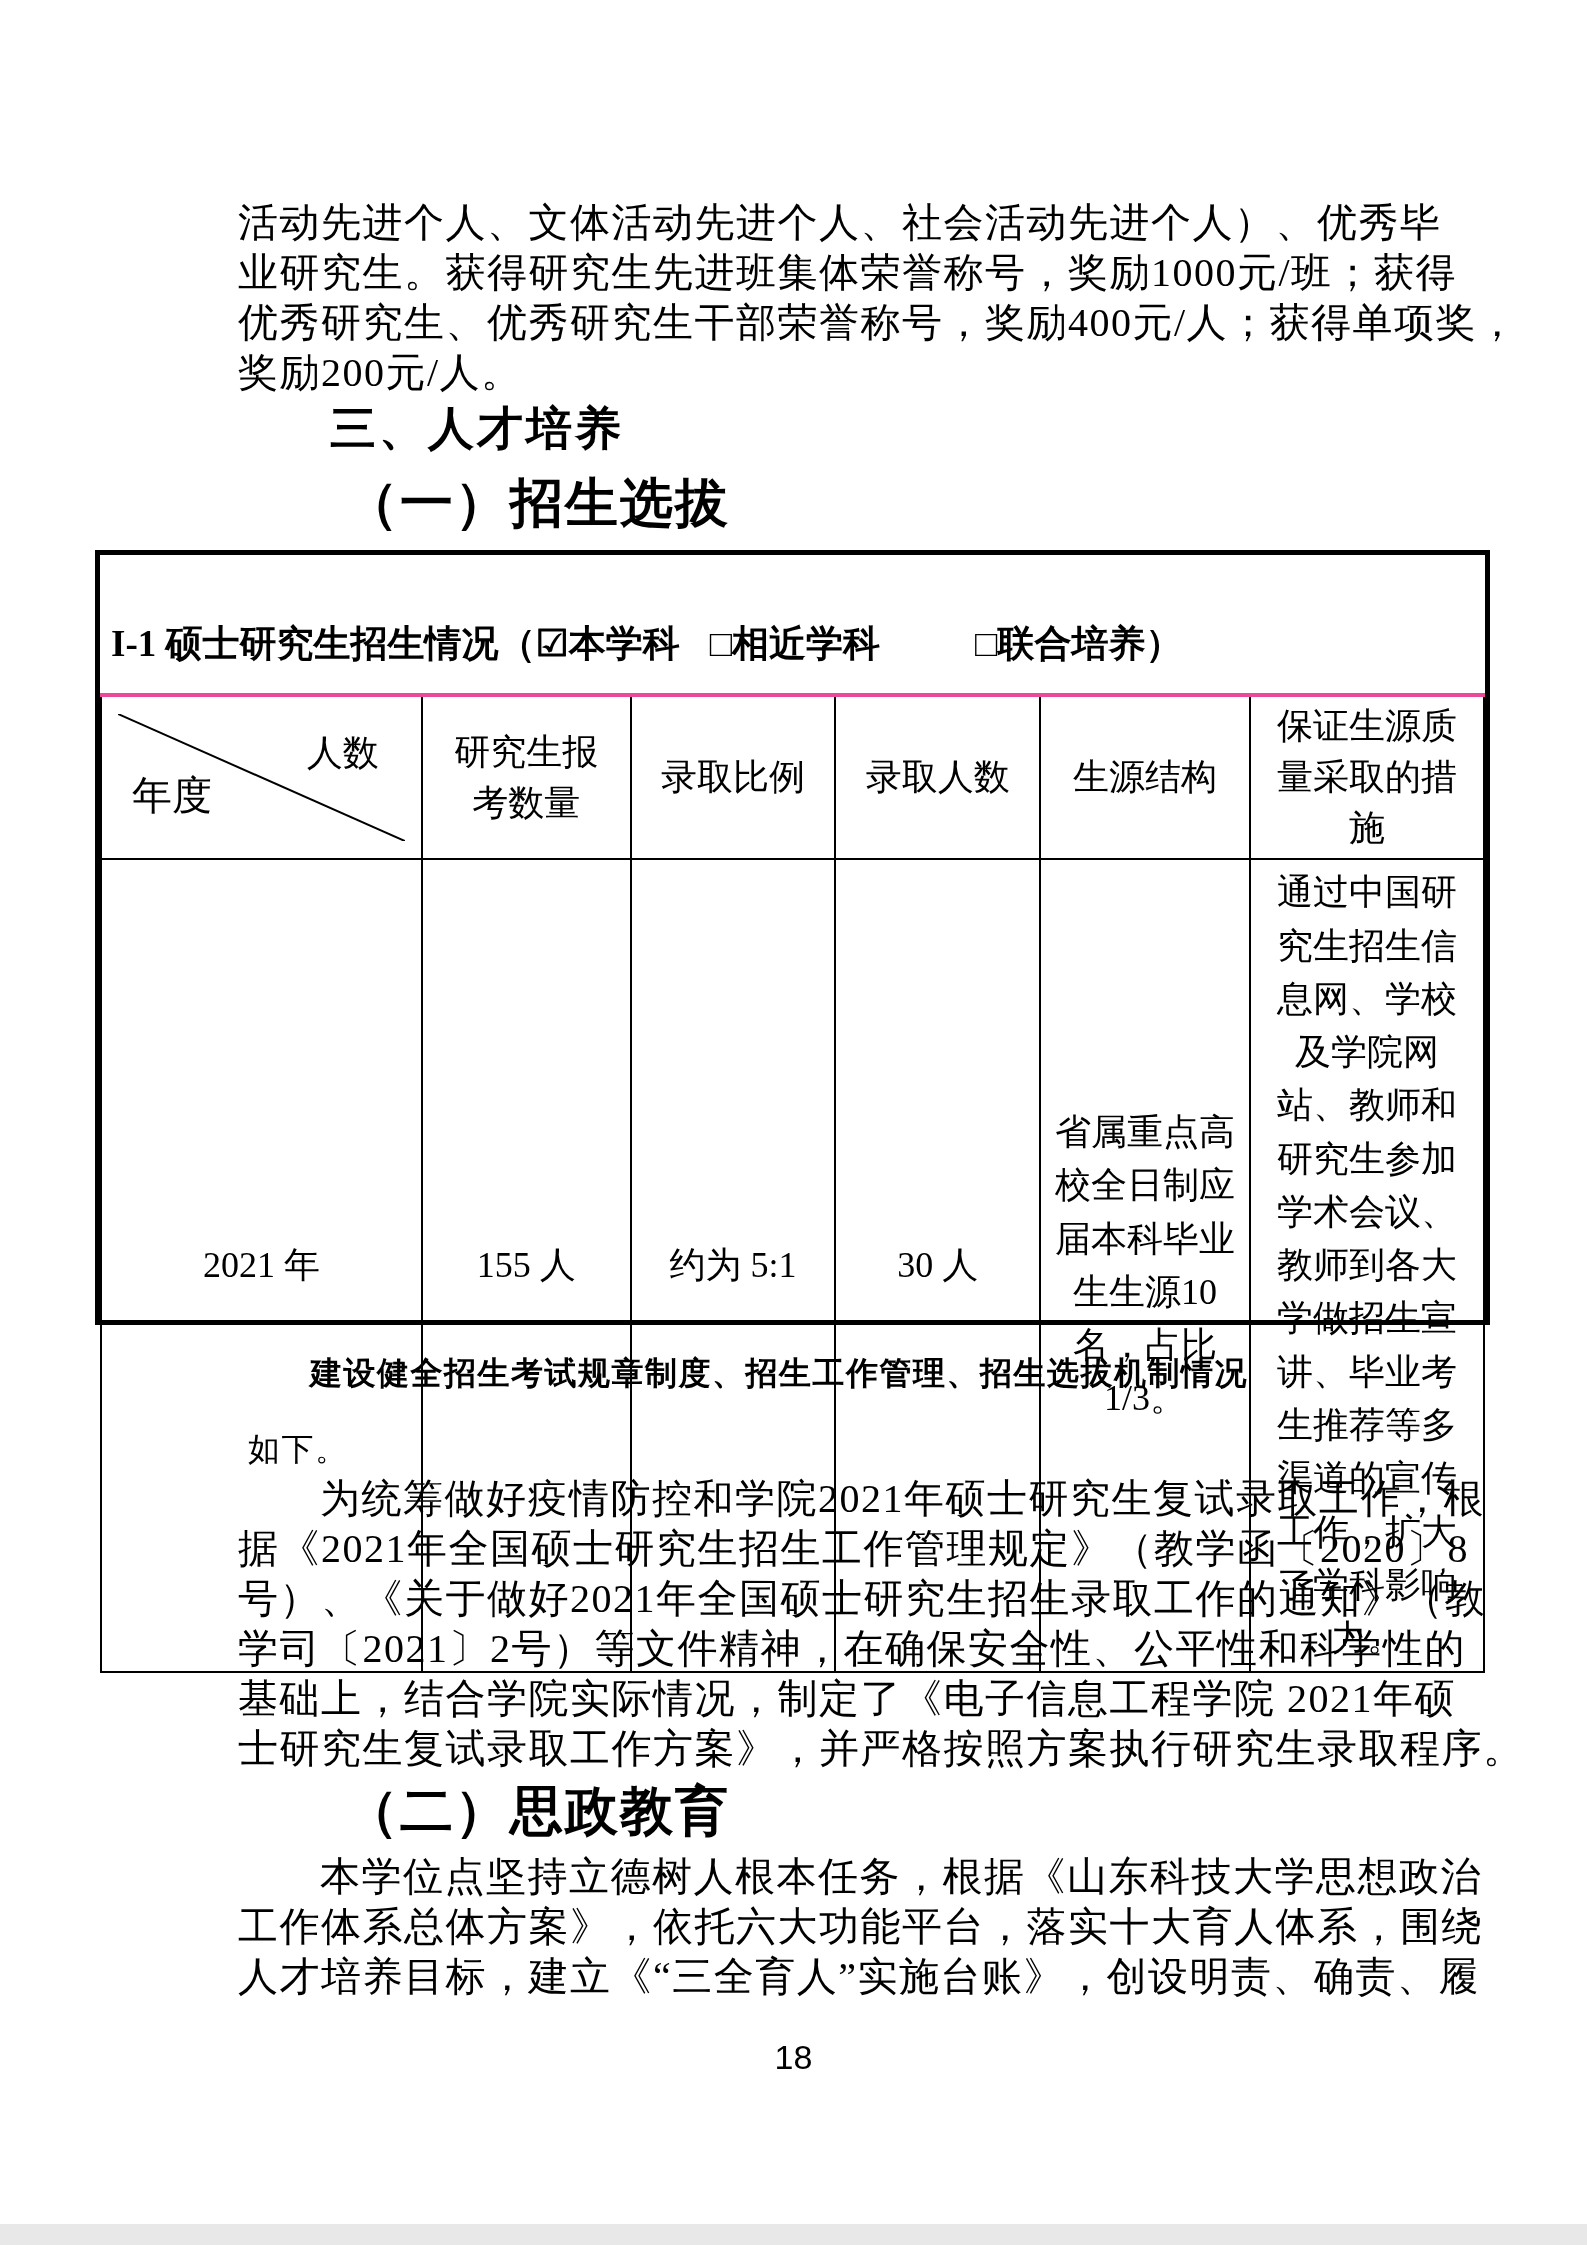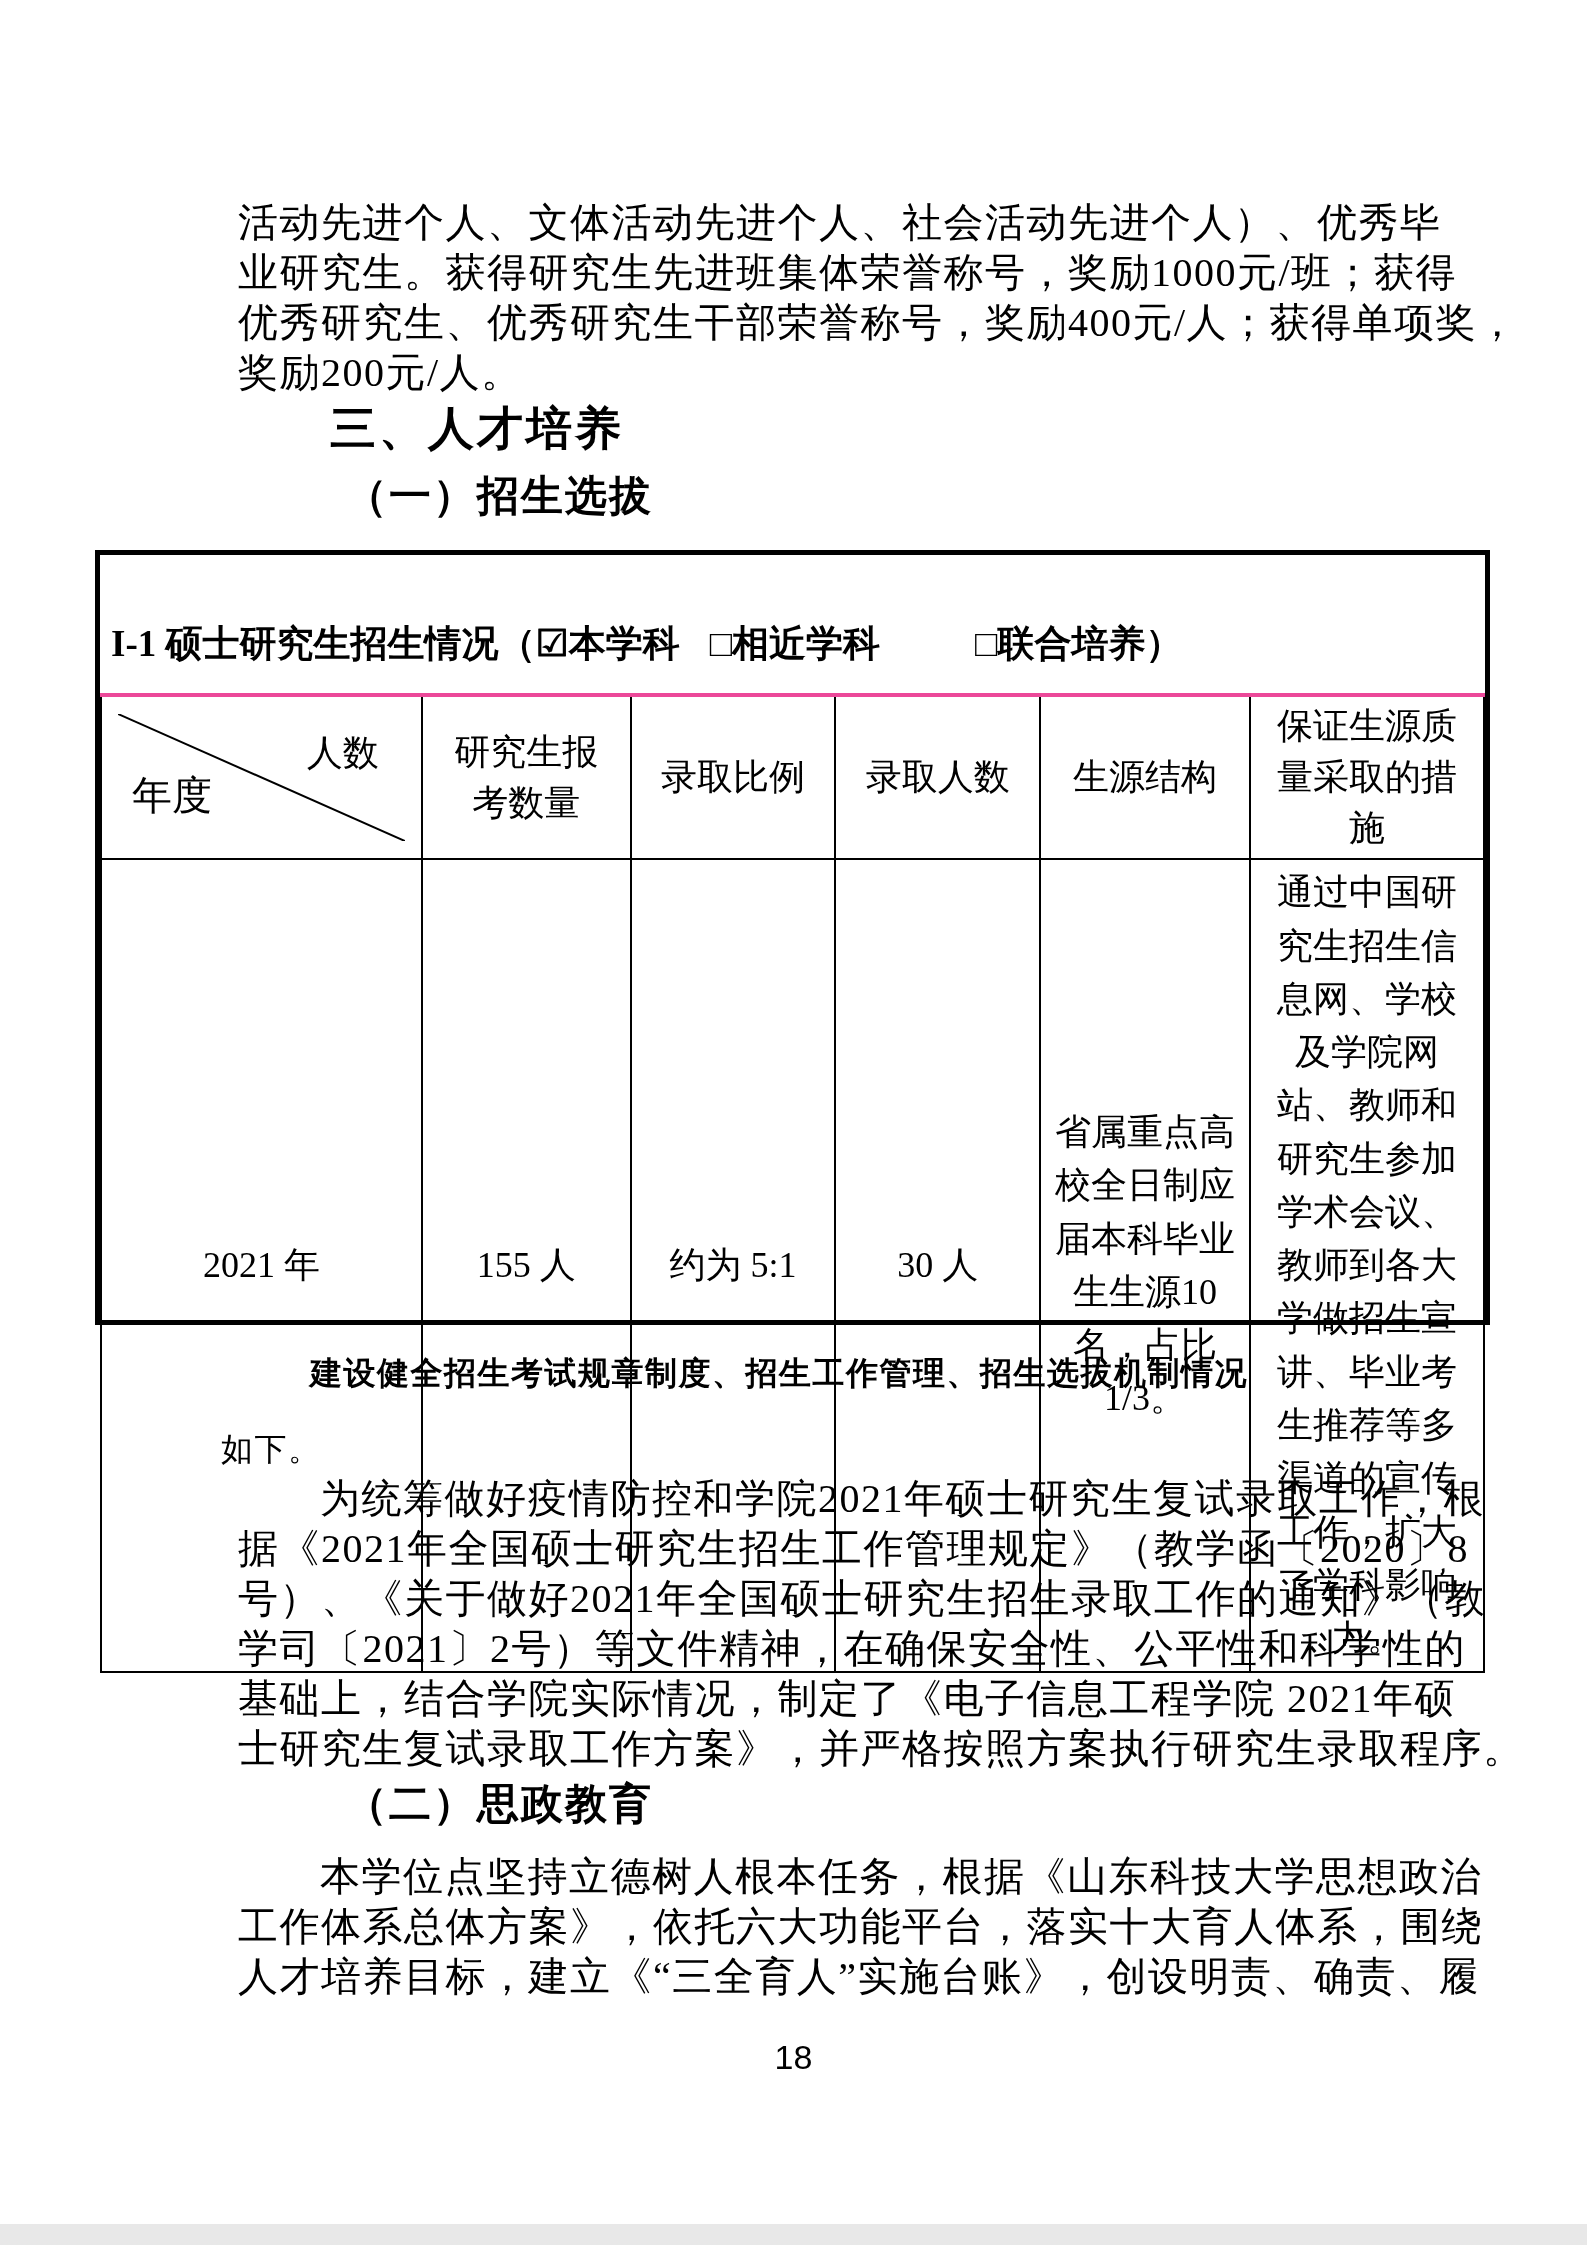--- a/index.html
+++ b/index.html
@@ -19,28 +19,28 @@
   }
   .indent{padding-left:82px;}
 
   .h-main{
     position:absolute;left:330px;top:398px;
     font-family:"Liberation Sans","DejaVu Sans",sans-serif;
     font-size:46px;font-weight:bold;letter-spacing:3px;
   }
   .h-sub{
     position:absolute;left:345px;
-    font-size:42px;font-weight:bold;letter-spacing:2px;
+    font-size:53px;font-weight:bold;letter-spacing:2px;
   }
   .h-sub1{top:468px;}
   .h-sub2{top:1776px;}
 
   .line-solo{position:absolute;font-size:32px;letter-spacing:1.5px;height:50px;line-height:50px;white-space:nowrap;}
   .post-bold{left:310px;top:1348px;font-weight:bold;}
-  .post-tail{left:221px;top:1424px;}
+  .post-tail{left:248px;top:1424px;}
 
   .policy{top:1474px;}
   .ideology{top:1852px;}
   .intro{top:198px;}
 
   
   .table-wrap{
     position:absolute;left:95px;top:550px;
     width:1395px;height:775px;
     border:5px solid #000;box-sizing:border-box;

